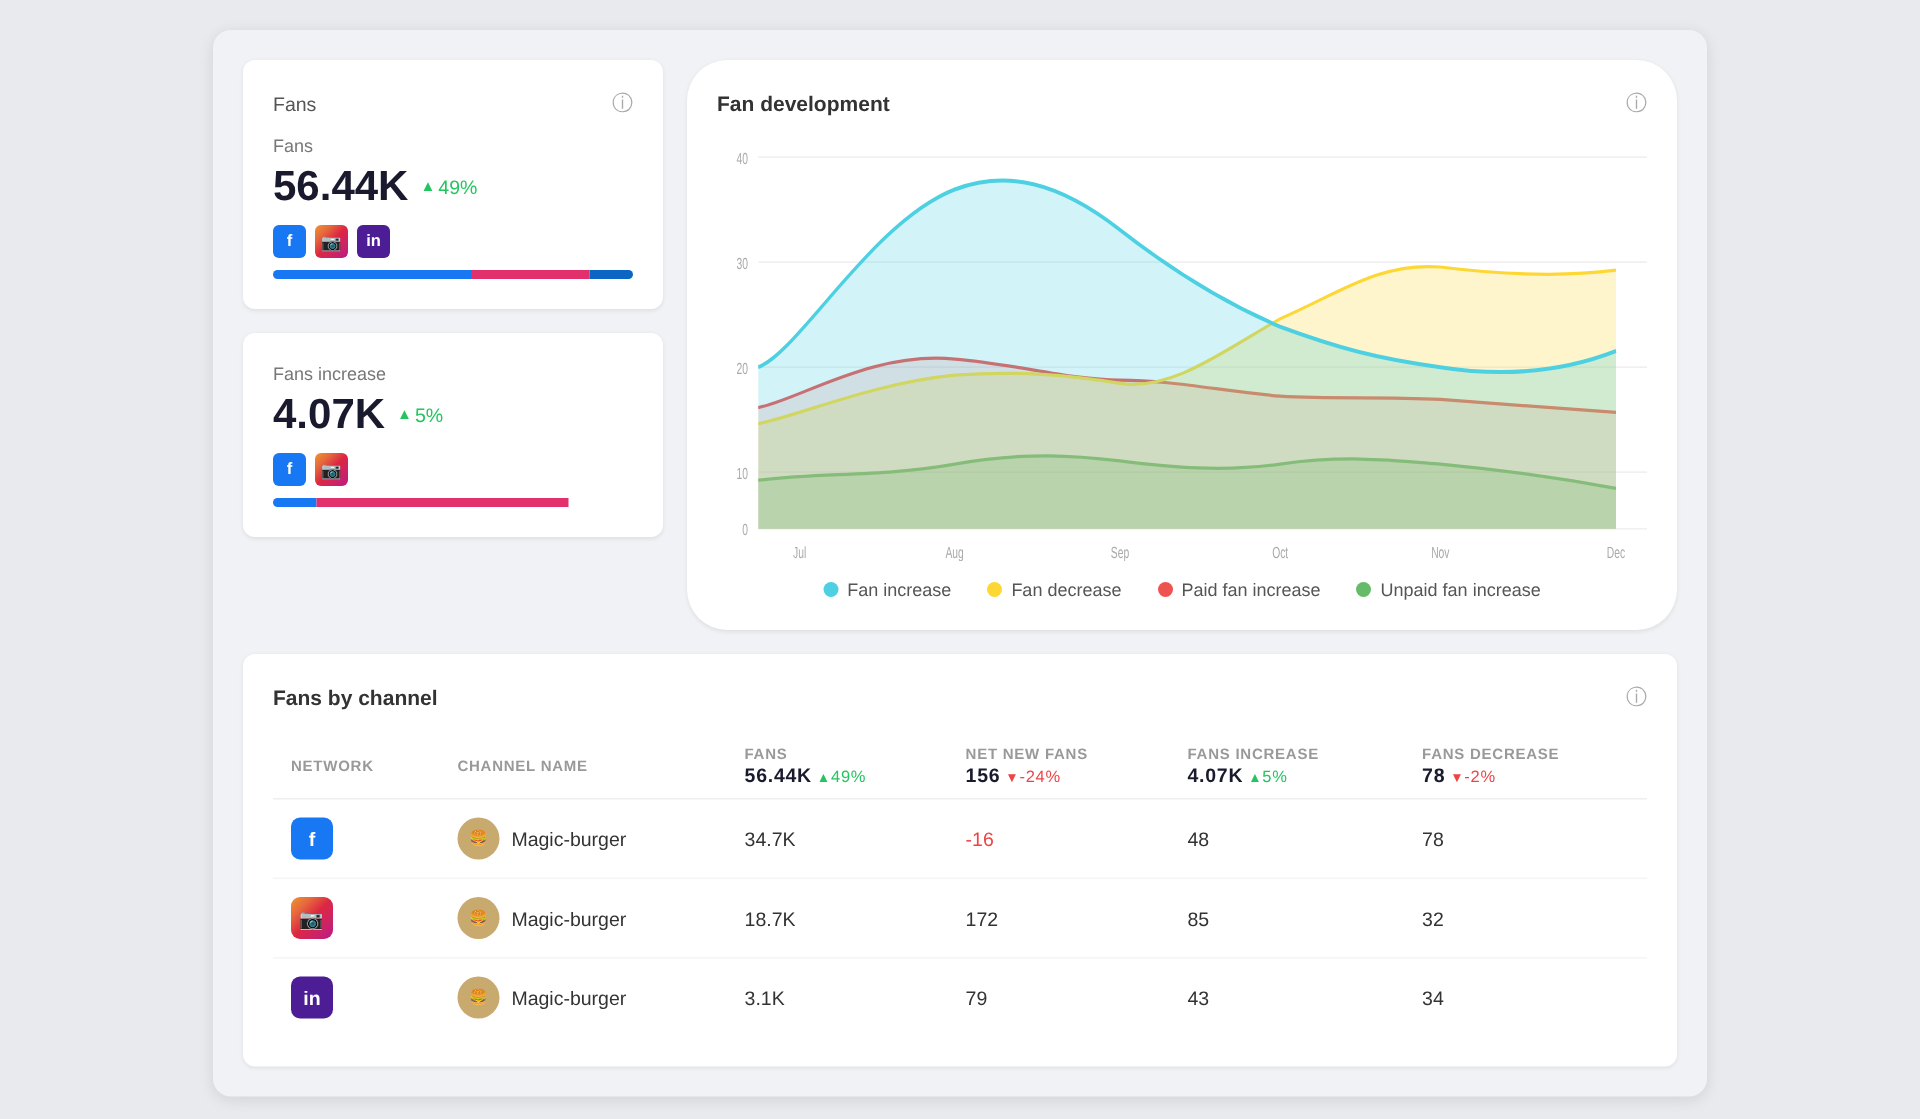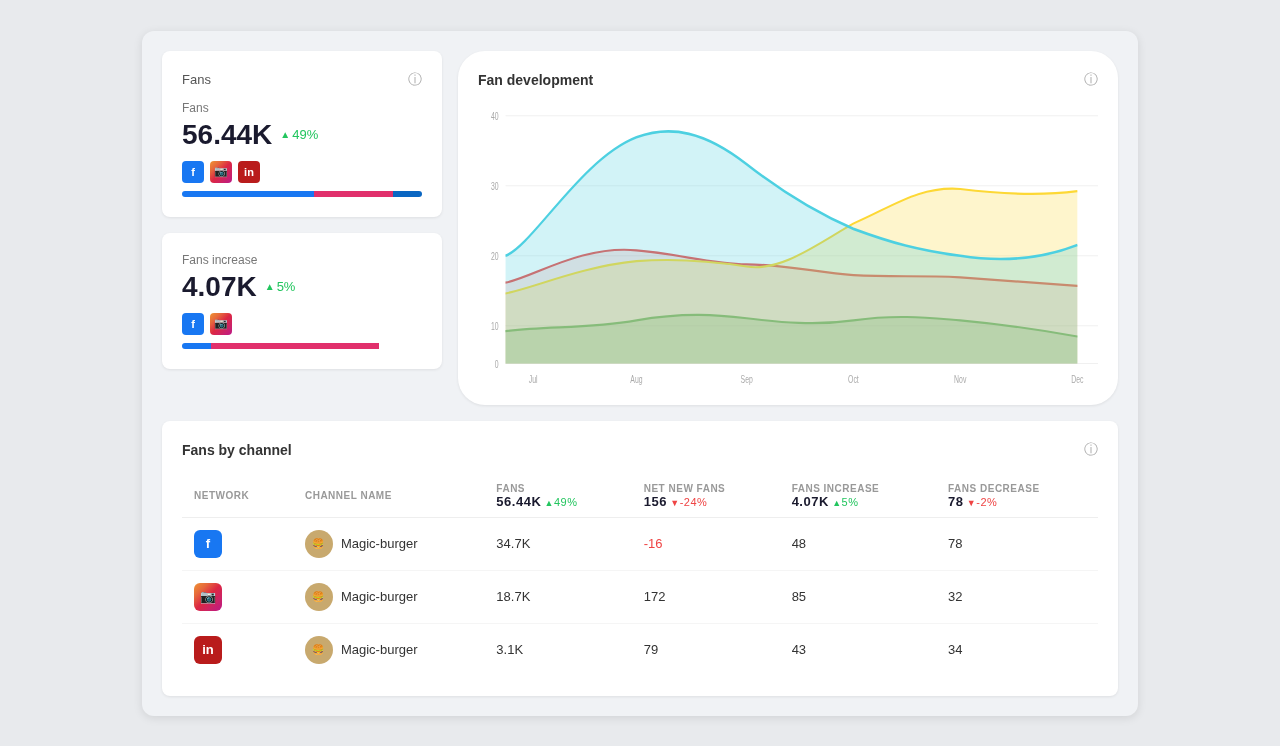--- a/index.html
+++ b/index.html
@@ -91,21 +91,21 @@
       border-radius: 4px;
       display: flex;
       align-items: center;
       justify-content: center;
       font-size: 11px;
       font-weight: 700;
       color: #fff;
     }
     .fb { background: #1877f2; }
     .ig { background: linear-gradient(135deg, #f09433, #e6683c, #dc2743, #cc2366, #bc1888); }
-    .li { background: #b91c1c; }
+    .li { background: #4c1d95; }
     .progress-fans {
       display: flex;
       height: 6px;
       border-radius: 3px;
       overflow: hidden;
     }
     .right-panel {
       flex: 1;
       border-radius: 27px;
     }
@@ -315,20 +315,38 @@
           <path d="M40,165 C80,160 150,130 230,135 C290,138 340,148 390,148 C440,148 490,155 545,158 C600,160 640,158 700,160 C750,162 810,165 870,168" fill="none" stroke="#ef5350" stroke-width="2"></path>
 
           <path d="M40,175 C80,170 150,150 230,145 C290,142 340,145 390,150 C440,155 490,130 545,110 C600,95 640,75 700,78 C750,82 810,85 870,80 L870,240 L40,240 Z" fill="#fdd835" fill-opacity="0.25"></path>
           <path d="M40,175 C80,170 150,150 230,145 C290,142 340,145 390,150 C440,155 490,130 545,110 C600,95 640,75 700,78 C750,82 810,85 870,80" fill="none" stroke="#fdd835" stroke-width="2"></path>
 
           <path d="M40,140 C80,130 150,50 230,30 C280,18 330,25 390,55 C440,80 490,100 545,115 C600,128 640,135 700,140 C750,145 810,145 870,130 L870,240 L40,240 Z" fill="#4dd0e1" fill-opacity="0.25"></path>
           <path d="M40,140 C80,130 150,50 230,30 C280,18 330,25 390,55 C440,80 490,100 545,115 C600,128 640,135 700,140 C750,145 810,145 870,130" fill="none" stroke="#4dd0e1" stroke-width="2.5"></path>
         </svg>
       </div>
 
+      <div class="legend">
+        <div class="legend-item">
+          <div class="legend-dot" style="background:#4dd0e1;"></div>
+          <span>Fan increase</span>
+        </div>
+        <div class="legend-item">
+          <div class="legend-dot" style="background:#fdd835;"></div>
+          <span>Fan decrease</span>
+        </div>
+        <div class="legend-item">
+          <div class="legend-dot" style="background:#ef5350;"></div>
+          <span>Paid fan increase</span>
+        </div>
+        <div class="legend-item">
+          <div class="legend-dot" style="background:#66bb6a;"></div>
+          <span>Unpaid fan increase</span>
+        </div>
+      </div>
     </div>
 
   </div>
 
   <div class="bottom-card">
     <div class="bottom-header">
       <span class="bottom-title">Fans by channel</span>
       <span class="info-icon">ⓘ</span>
     </div>
     <table>

